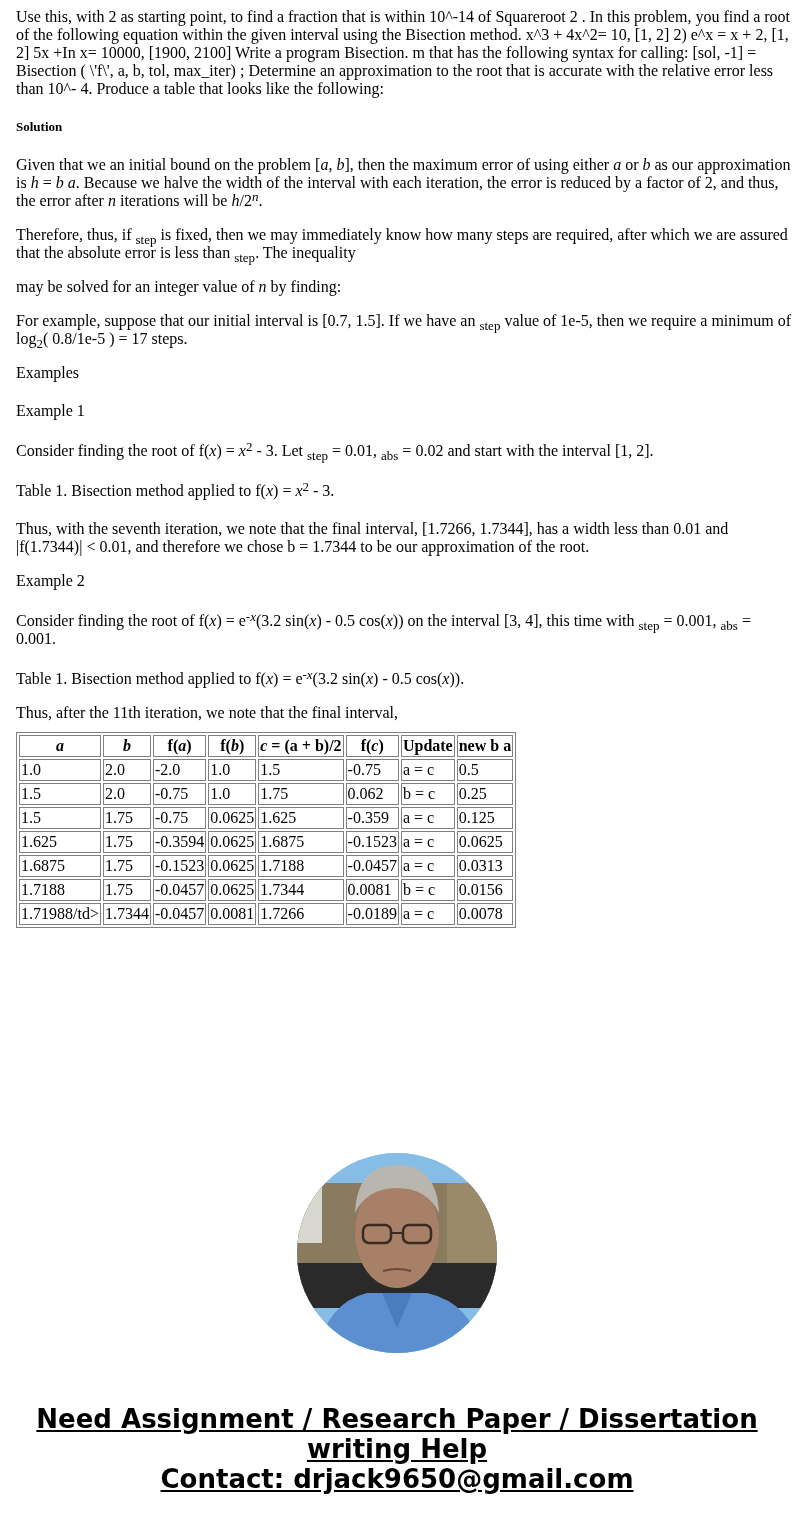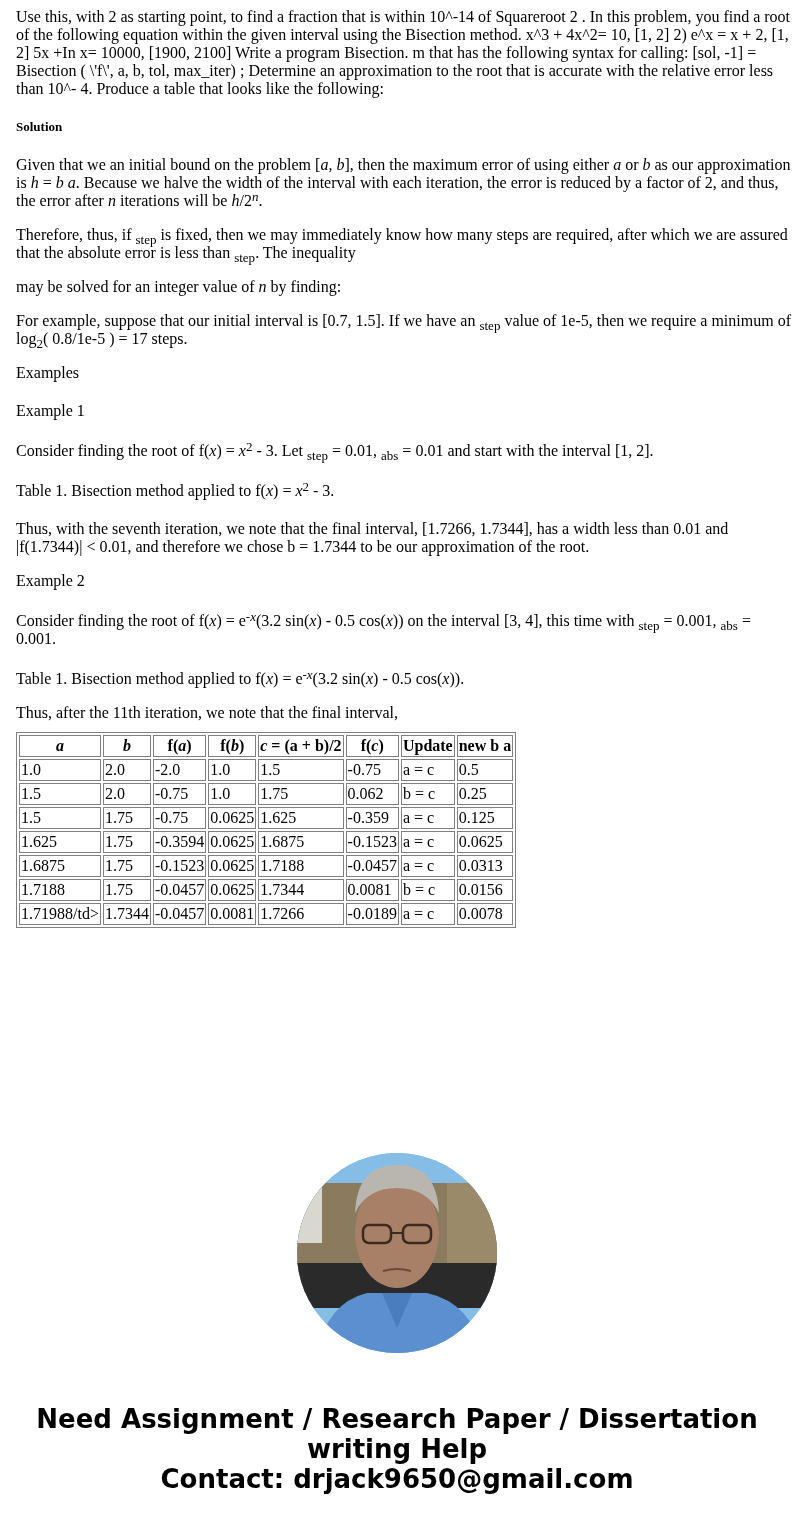--- a/index.html
+++ b/index.html
@@ -24,21 +24,21 @@
     font-size: 16px; text-align: left; white-space: nowrap;
   }
   table.bisect th { text-align: center; font-weight: bold; }
 
   .photo {
     position: absolute; left: 297px; top: 1153px; width: 200px; height: 200px;
     border-radius: 50%; overflow: hidden; background: #7fb6e0;
   }
   .footer {
     position: absolute; left: 0; top: 1404px; width: 794px; text-align: center;
-    font-family: "DejaVu Sans", sans-serif; font-weight: bold; font-size: 26px; line-height: 30px;
+    font-family: "DejaVu Sans", sans-serif; font-weight: bold; font-size: 26px; line-height: 30px; text-decoration: underline;
   }
 </style>
 </head>
 <body>
 
 <div class="content">
   <p>Use this, with 2 as starting point, to find a fraction that is within 10^-14 of Squareroot 2 . In this problem, you find a root of the following equation within the given interval using the Bisection method. x^3 + 4x^2= 10, [1, 2] 2) e^x = x + 2, [1, 2] 5x +In x= 10000, [1900, 2100] Write a program Bisection. m that has the following syntax for calling: [sol, -1] = Bisection ( \'f\', a, b, tol, max_iter) ; Determine an approximation to the root that is accurate with the relative error less than 10^- 4. Produce a table that looks like the following:</p>
 
   <h3>Solution</h3>
 
@@ -47,21 +47,21 @@
   <p><span>Therefore, thus, if </span><sub>step</sub><span> is fixed, then we may immediately know how many steps are required, after which we are assured that the absolute error is less than </span><sub>step</sub><span>. The inequality</span></p>
 
   <p><span>may be solved for an integer value of </span><i>n</i><span> by finding:</span></p>
 
   <p><span>For example, suppose that our initial interval is [0.7, 1.5]. If we have an </span><sub>step</sub><span> value of 1e-5, then we require a minimum of log</span><sub>2</sub><span>( 0.8/1e-5 ) = 17 steps.</span></p>
 
   <p style="">Examples</p>
 
   <p style="margin-top:20px;">Example 1</p>
 
-  <p style="margin-top:22px;"><span>Consider finding the root of f(</span><i>x</i><span>) = </span><i>x</i><sup>2</sup><span> - 3. Let </span><sub>step</sub><span> = 0.01, </span><sub>abs</sub><span> = 0.01 and start with the interval [1, 2].</span></p>
+  <p style="margin-top:22px;"><span>Consider finding the root of f(</span><i>x</i><span>) = </span><i>x</i><sup>2</sup><span> - 3. Let </span><sub>step</sub><span> = 0.01, </span><sub>abs</sub><span> = 0.02 and start with the interval [1, 2].</span></p>
 
   <p style="margin-top:22px;"><span>Table 1. Bisection method applied to f(</span><i>x</i><span>) = </span><i>x</i><sup>2</sup><span> - 3.</span></p>
 
   <p style="margin-top:20px;">Thus, with the seventh iteration, we note that the final interval, [1.7266, 1.7344], has a width less than 0.01 and |f(1.7344)| &lt; 0.01, and therefore we chose b = 1.7344 to be our approximation of the root.</p>
 
   <p style="">Example 2</p>
 
   <p style="margin-top:22px;"><span>Consider finding the root of f(</span><i>x</i><span>) = e</span><sup><i>-x</i></sup><span>(3.2 sin(</span><i>x</i><span>) - 0.5 cos(</span><i>x</i><span>)) on the interval [3, 4], this time with </span><sub>step</sub><span> = 0.001, </span><sub>abs</sub><span> = 0.001.</span></p>
 
   <p style="margin-top:22px;"><span>Table 1. Bisection method applied to f(</span><i>x</i><span>) = e</span><sup><i>-x</i></sup><span>(3.2 sin(</span><i>x</i><span>) - 0.5 cos(</span><i>x</i><span>)).</span></p>

